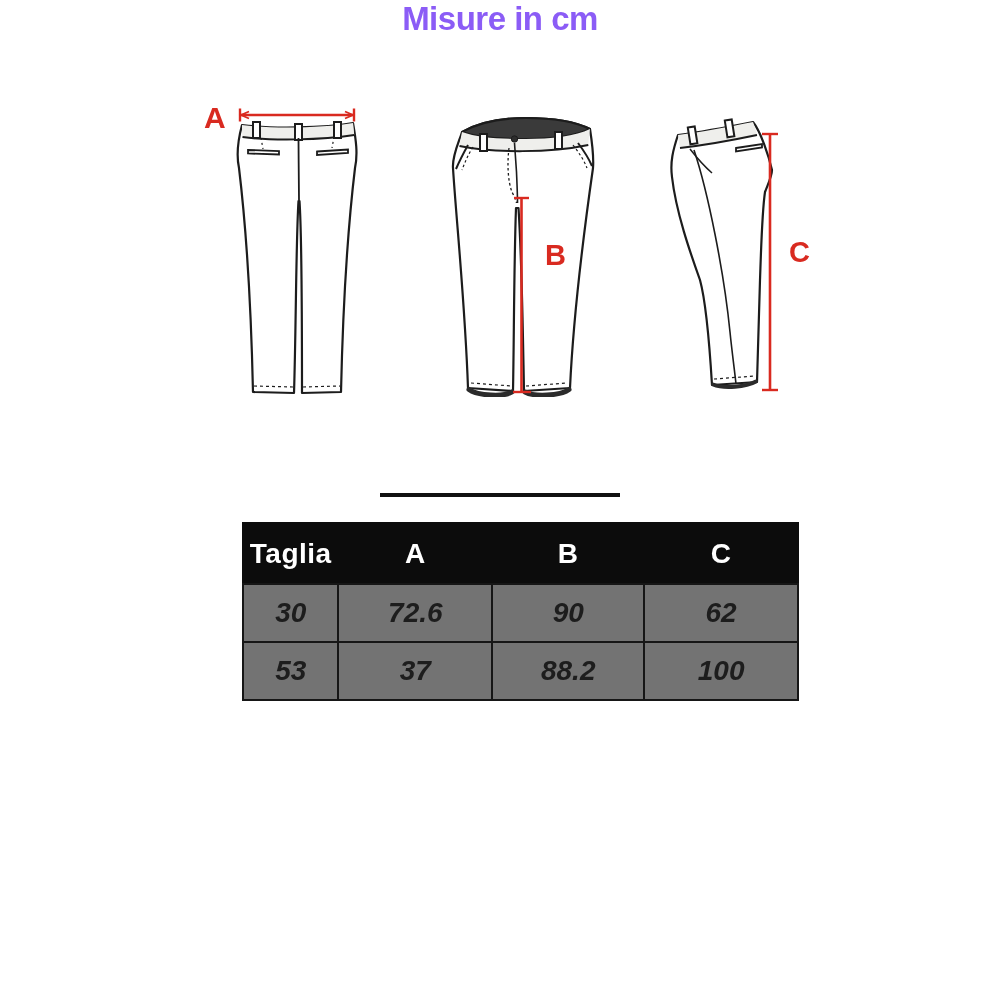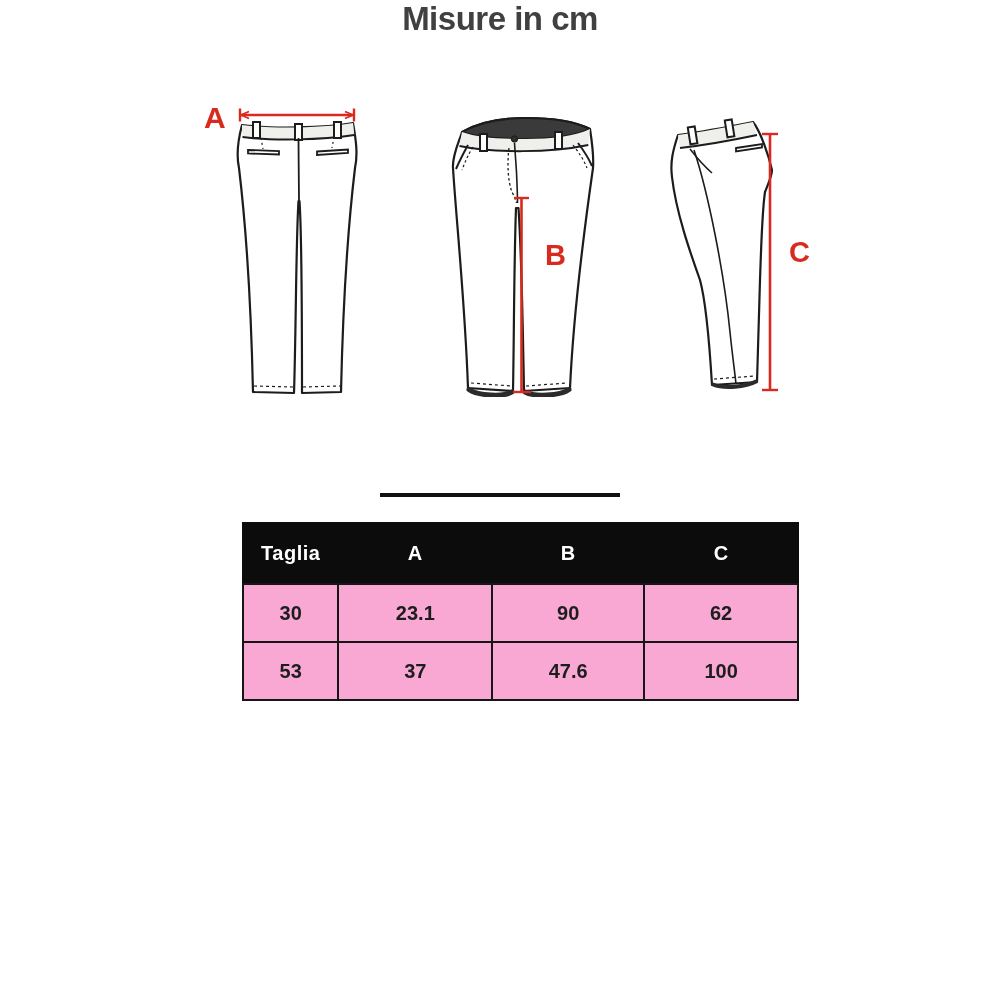--- a/index.html
+++ b/index.html
@@ -18,41 +18,41 @@
     font-size:29px;
     line-height:1;
     letter-spacing:0;
   }
 
   .measure path { stroke:var(--accent); fill:none; }
 
   .title {
     position:absolute; left:0; top:440; width:1000px;
     text-align:center; font-size:33px; font-weight:700;
-    letter-spacing:-0.5px; color:#404040;
+    letter-spacing:-0.5px; color:#8b5cf6;
   }
   .title-underline {
     position:absolute; left:380px; top:493px; width:240px; height:4px;
     background:#111;
   }
 
   table.size-table {
     position:absolute; left:242px; top:522px; width:557px;
     border-collapse:collapse; table-layout:fixed;
   }
   table.size-table th, table.size-table td {
     border:2px solid #161616; text-align:center; vertical-align:middle;
     font-weight:700;
   }
   table.size-table thead th {
-    background:#0c0c0c; color:#ffffff; height:61px; font-size:20px;
+    background:#0c0c0c; color:#ffffff; height:61px; font-size:28px;
     letter-spacing:0.5px; border-color:#0c0c0c; border-bottom-color:#161616;
   }
   table.size-table tbody td {
-    background:#f9a8d4; color:#1d1d1d; height:58px; font-size:20px;
+    background:#737373; color:#1d1d1d; height:58px; font-size:28px;font-style:italic;
   }
   .col-size { width:17.2%; }
   .col-a { width:27.7%; }
   .col-b { width:27.4%; }
   .col-c { width:27.7%; }
 </style>
 </head>
 <body>
 
 <div class="page">
@@ -203,26 +203,26 @@
       <tr>
         <th class="col-size">Taglia</th>
         <th class="col-a">A</th>
         <th class="col-b">B</th>
         <th class="col-c">C</th>
       </tr>
     </thead>
     <tbody>
       <tr>
         <td>30</td>
-        <td>23.1</td>
+        <td>72.6</td>
         <td>90</td>
         <td>62</td>
       </tr>
       <tr>
         <td>53</td>
         <td>37</td>
-        <td>47.6</td>
+        <td>88.2</td>
         <td>100</td>
       </tr>
     </tbody>
   </table>
 
 </div>
 
 </body></html>

